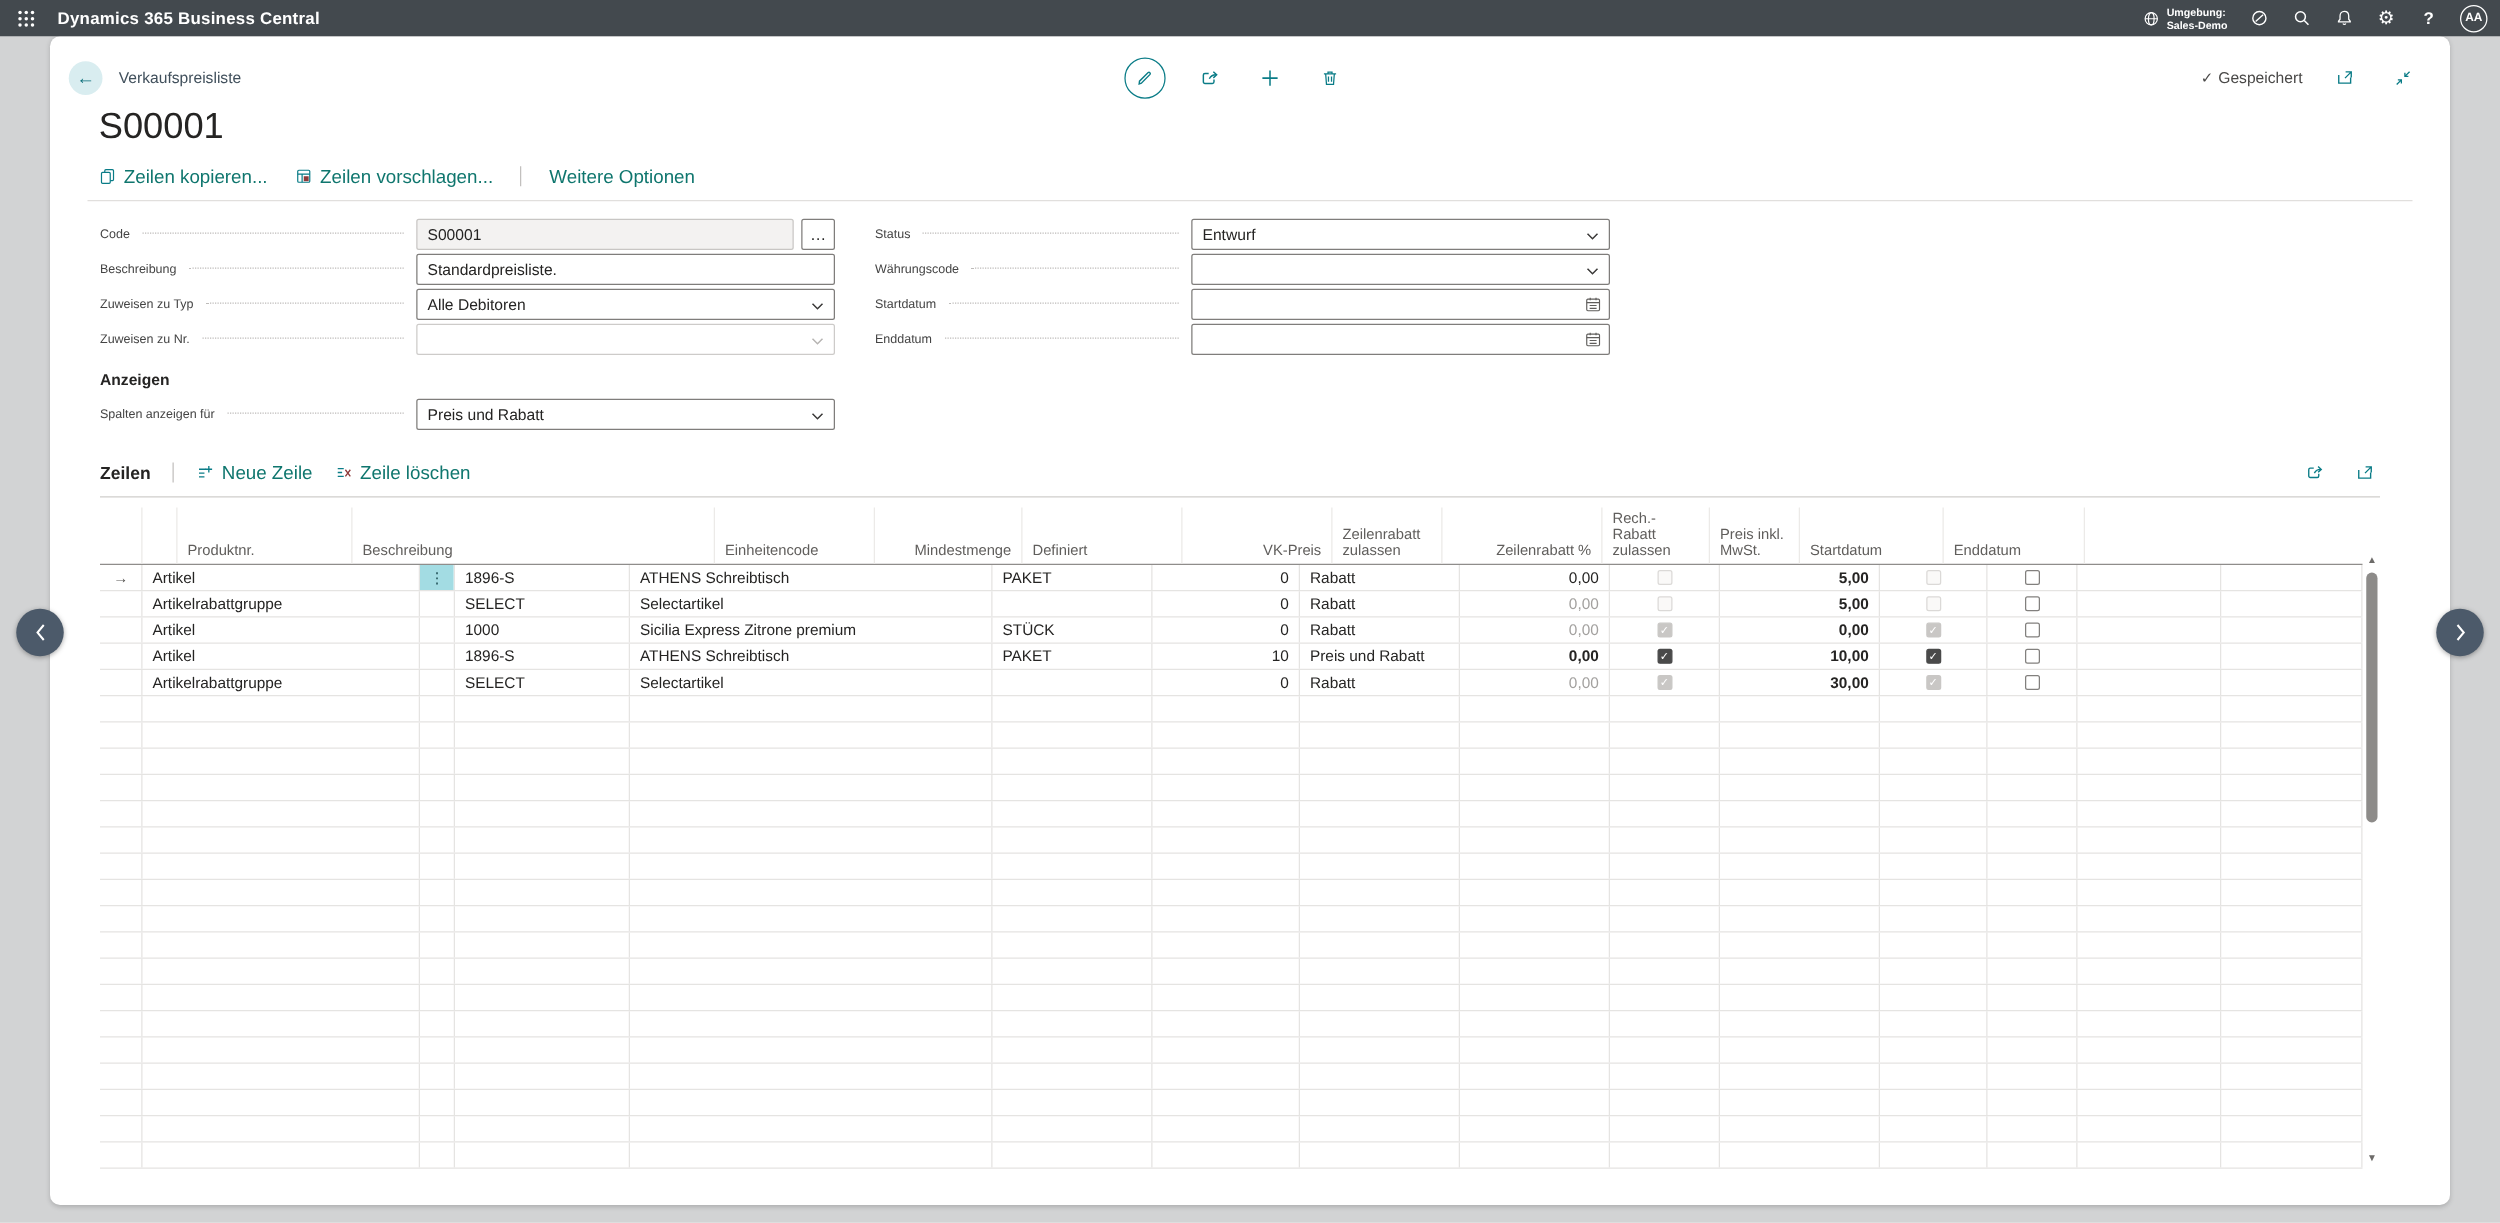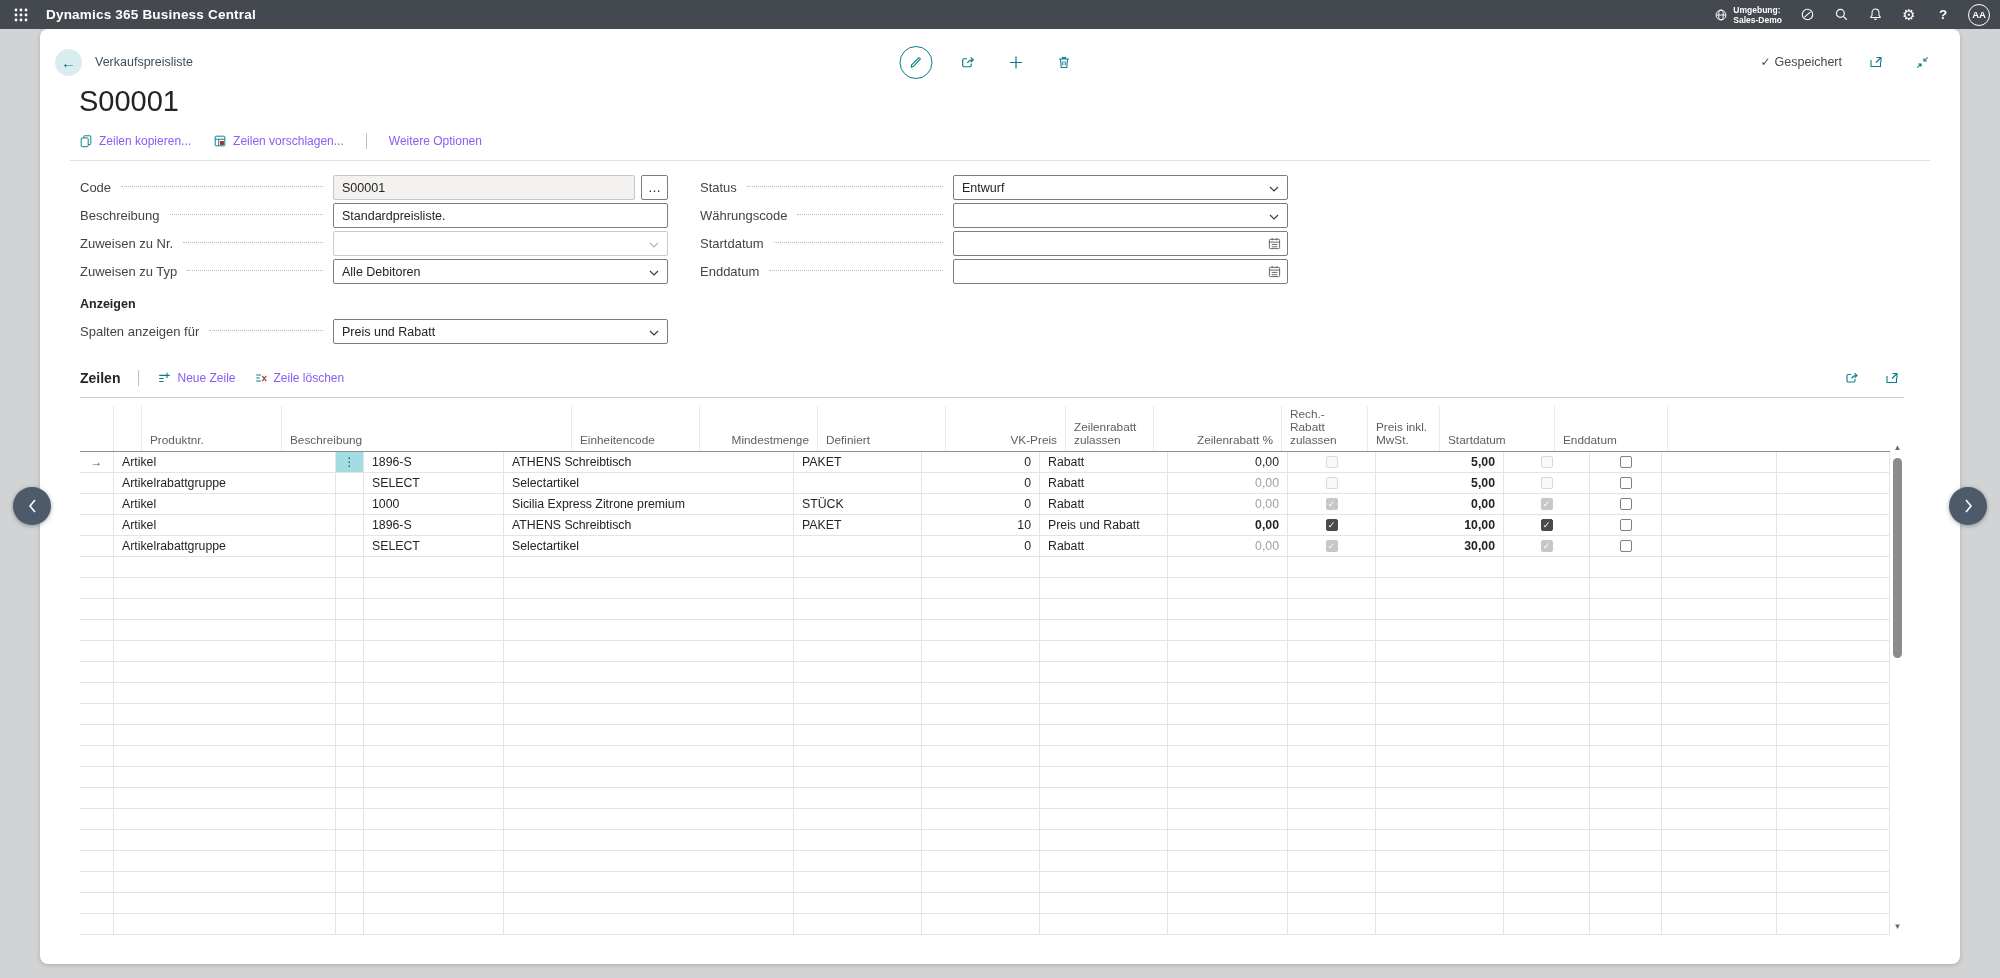--- a/index.html
+++ b/index.html
@@ -48,36 +48,36 @@
   .mini-ic { width:24px; height:24px; display:flex; align-items:center; justify-content:center; cursor:pointer; }
   .save-state { position:absolute; right:-14px; display:flex; align-items:center; gap:22px; }
   .saved { font-size:12.5px; color:#494847; display:flex; align-items:center; gap:4px; }
   .saved .ck { font-size:12px; color:#494847; }
   .save-state .mini-ic { color:#0a7c87; }
 
   .page-title { font-size:29px; font-weight:normal; color:#252423; margin:4px 0 10px -1px; }
 
   
   .actionbar { display:flex; align-items:center; gap:22px; height:26px; margin-left:-1px; }
-  .act-btn { display:flex; align-items:center; gap:6px; font-size:12px; color:#8b5cf6; cursor:pointer; }
+  .act-btn { display:flex; align-items:center; gap:6px; font-size:15px; color:#0f766e; cursor:pointer; }
   .act-btn .ic { color:#0a7c87; display:flex; }
   .vsep { width:1px; height:16px; background:#c2c0be; }
   .bar-divider { height:1px; background:#e1dfdd; margin:6px -10px 0 -10px; }
 
   
   .section-head { display:flex; align-items:flex-end; justify-content:space-between;
     border-bottom:1px solid #8f8d8b; padding-bottom:5px; margin-top:17px; }
   .section-title { font-size:14.5px; font-weight:bold; color:#252423; }
   .more-link { font-size:12px; color:#55646f; text-decoration:underline; cursor:pointer; }
 
   .form-grid { display:flex; gap:32px; margin-top:14px; }
   .form-col { width:588px; }
   .fld { display:flex; align-items:center; height:25px; margin-bottom:3px; }
   .lblwrap { width:253px; display:flex; align-items:center; }
-  .lbl { font-size:13px; color:#444; white-space:nowrap; }
+  .lbl { font-size:10px; color:#444; white-space:nowrap; }
   .dots { flex:1; border-bottom:1.5px dotted #bdbbb9; margin:0 10px 3px 10px; height:1px; }
   .ctlzone { width:335px; display:flex; gap:6px; }
   .ctl { position:relative; flex:1; height:25px; border:1px solid #7f7d7b; border-radius:2px;
     background:#fff; display:flex; align-items:center; padding:0 24px 0 8px;
     font-size:12.5px; color:#252423; cursor:text; }
   .ctl.readonly { background:#f3f2f1; border-color:#c8c6c4; }
   .ctl.disabled { border-color:#cdcbc9; }
   .ctl .chev { position:absolute; right:8px; top:10px; color:#3b3a39; }
   .ctl.disabled .chev { color:#b7b5b3; }
   .ctl .cal { position:absolute; right:6px; top:5px; color:#5f5d5b; }
@@ -297,42 +297,42 @@
             <span class="dots"></span>
           </span>
         <span class="ctlzone">
           <span class="ctl" style="padding-right:8px;">
               <span>Standardpreisliste.</span>
             </span>
         </span>
       </div>
       <div class="fld">
         <span class="lblwrap">
-            <span class="lbl">Zuweisen zu Nr.</span>
+            <span class="lbl">Zuweisen zu Typ</span>
             <span class="dots"></span>
           </span>
         <span class="ctlzone">
-          <span class="ctl disabled">
-              <span></span>
+          <span class="ctl">
+              <span>Alle Debitoren</span>
             <span class="chev">
                 <svg width="10" height="6" viewBox="0 0 10 6" fill="none" stroke="currentColor" stroke-width="1.2">
                   <path d="M1 1 L5 5 L9 1"></path>
                 </svg>
               </span>
           </span>
         </span>
       </div>
       <div class="fld">
         <span class="lblwrap">
-            <span class="lbl">Zuweisen zu Typ</span>
+            <span class="lbl">Zuweisen zu Nr.</span>
             <span class="dots"></span>
           </span>
         <span class="ctlzone">
-          <span class="ctl">
-              <span>Alle Debitoren</span>
+          <span class="ctl disabled">
+              <span></span>
             <span class="chev">
                 <svg width="10" height="6" viewBox="0 0 10 6" fill="none" stroke="currentColor" stroke-width="1.2">
                   <path d="M1 1 L5 5 L9 1"></path>
                 </svg>
               </span>
           </span>
         </span>
       </div>
     </div>
 

